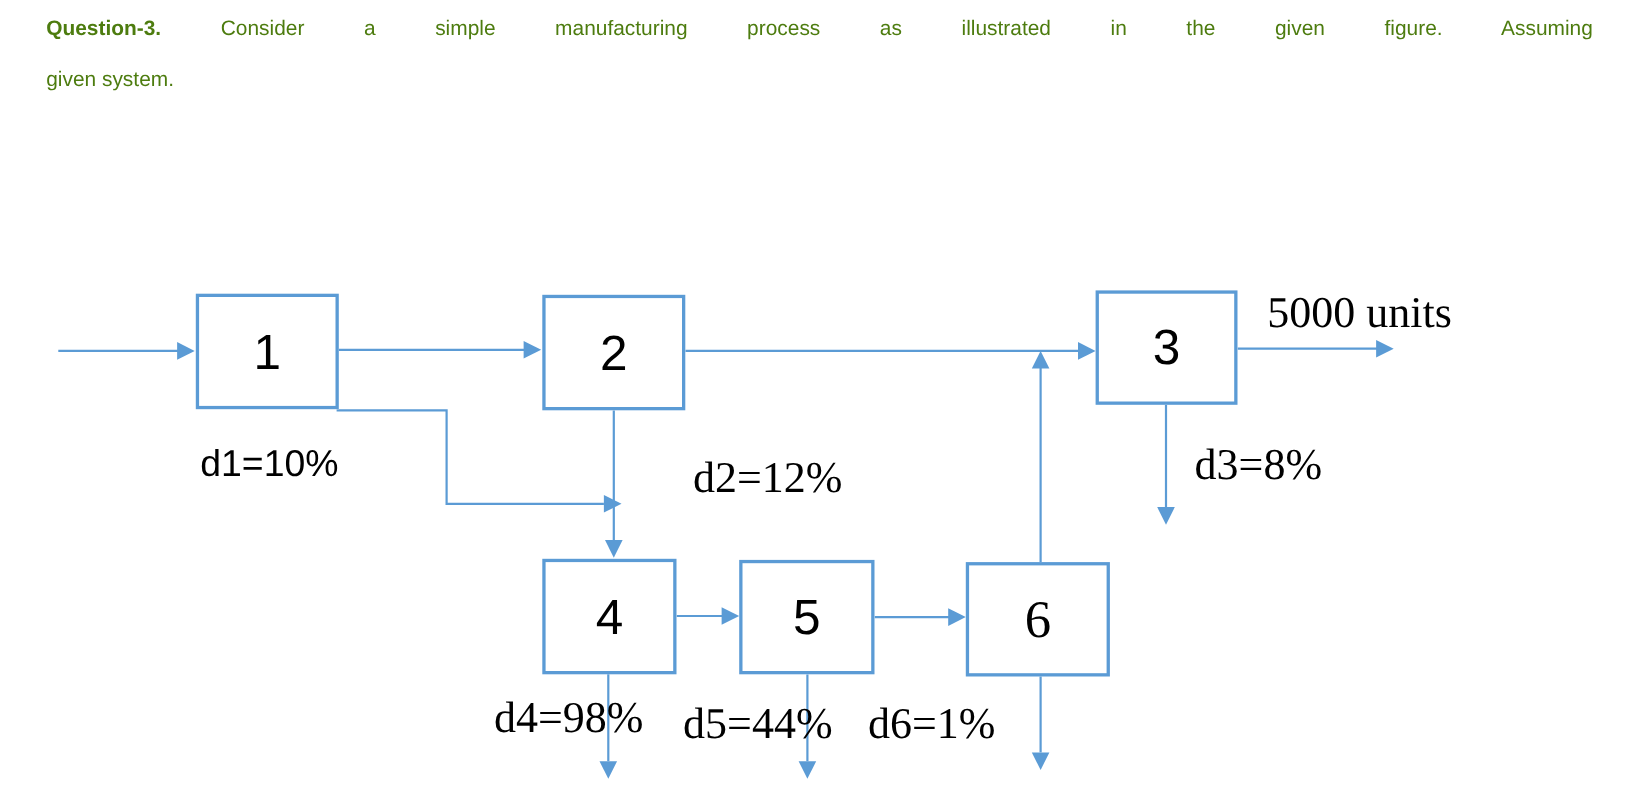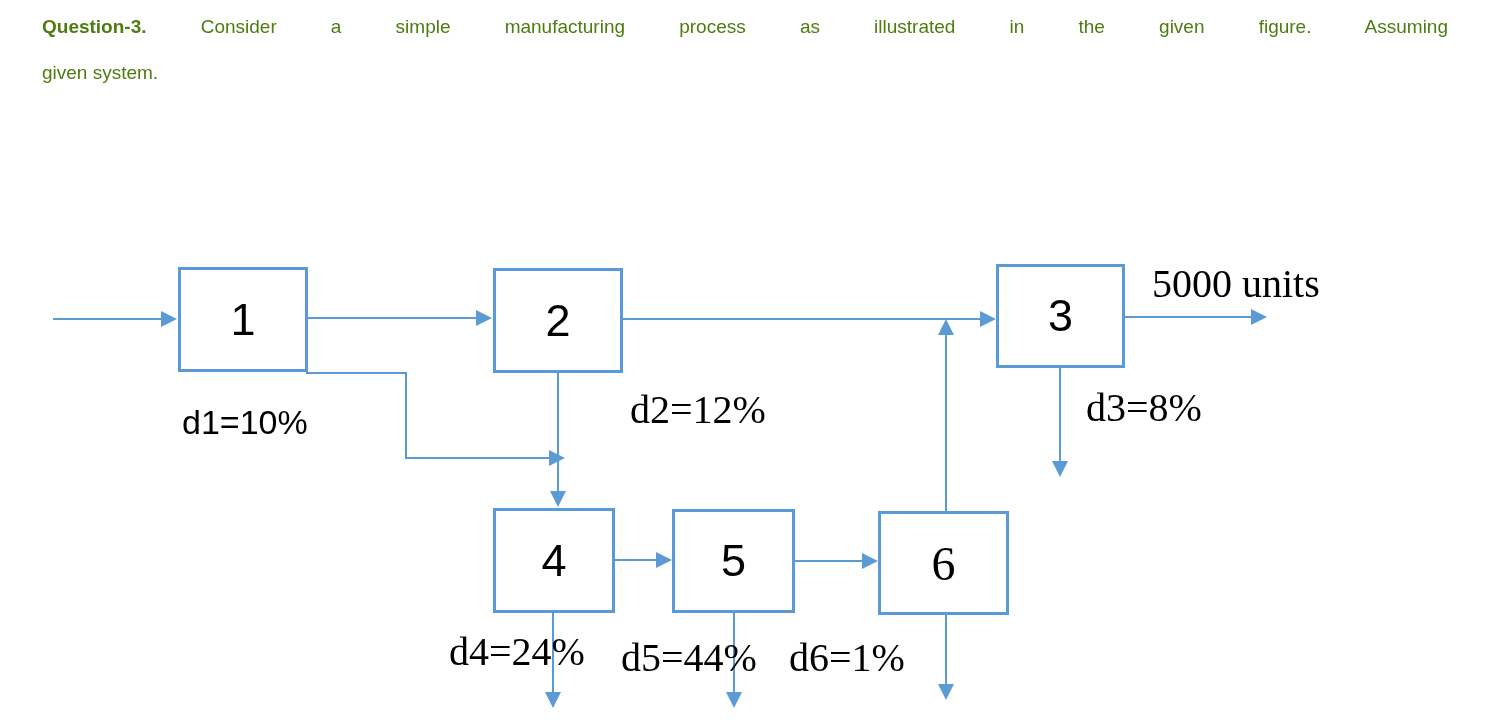--- a/index.html
+++ b/index.html
@@ -105,22 +105,22 @@
     </svg>
 
     <div class="pbox" style="left:178px; top:267px; width:130px; height:105px;">1</div>
     <div class="pbox" style="left:493px; top:268px; width:130px; height:105px;">2</div>
     <div class="pbox" style="left:996px; top:264px; width:129px; height:104px;">3</div>
     <div class="pbox" style="left:493px; top:508px; width:122px; height:105px;">4</div>
     <div class="pbox" style="left:672px; top:509px; width:123px; height:104px;">5</div>
     <div class="pbox serif" style="left:878px; top:511px; width:131px; height:104px;">6</div>
 
     <div class="dlbl sans" style="left:182px; top:404px;">d1=10%</div>
-    <div class="dlbl" style="left:630px; top:388px;">d2=12%</div>
-    <div class="dlbl" style="left:1086px; top:386px;">d3=8%</div>
-    <div class="dlbl" style="left:449px; top:630px;">d4=24%</div>
+    <div class="dlbl" style="left:630px; top:412px;">d2=12%</div>
+    <div class="dlbl" style="left:1086px; top:400px;">d3=8%</div>
+    <div class="dlbl" style="left:449px; top:630px;">d4=98%</div>
     <div class="dlbl" style="left:621px; top:636px;">d5=44%</div>
     <div class="dlbl" style="left:789px; top:636px;">d6=1%</div>
 
     <div class="dlbl" style="left:1152px; top:262px;">5000 units</div>
   </div>
 
 </div>
 
 </body></html>

